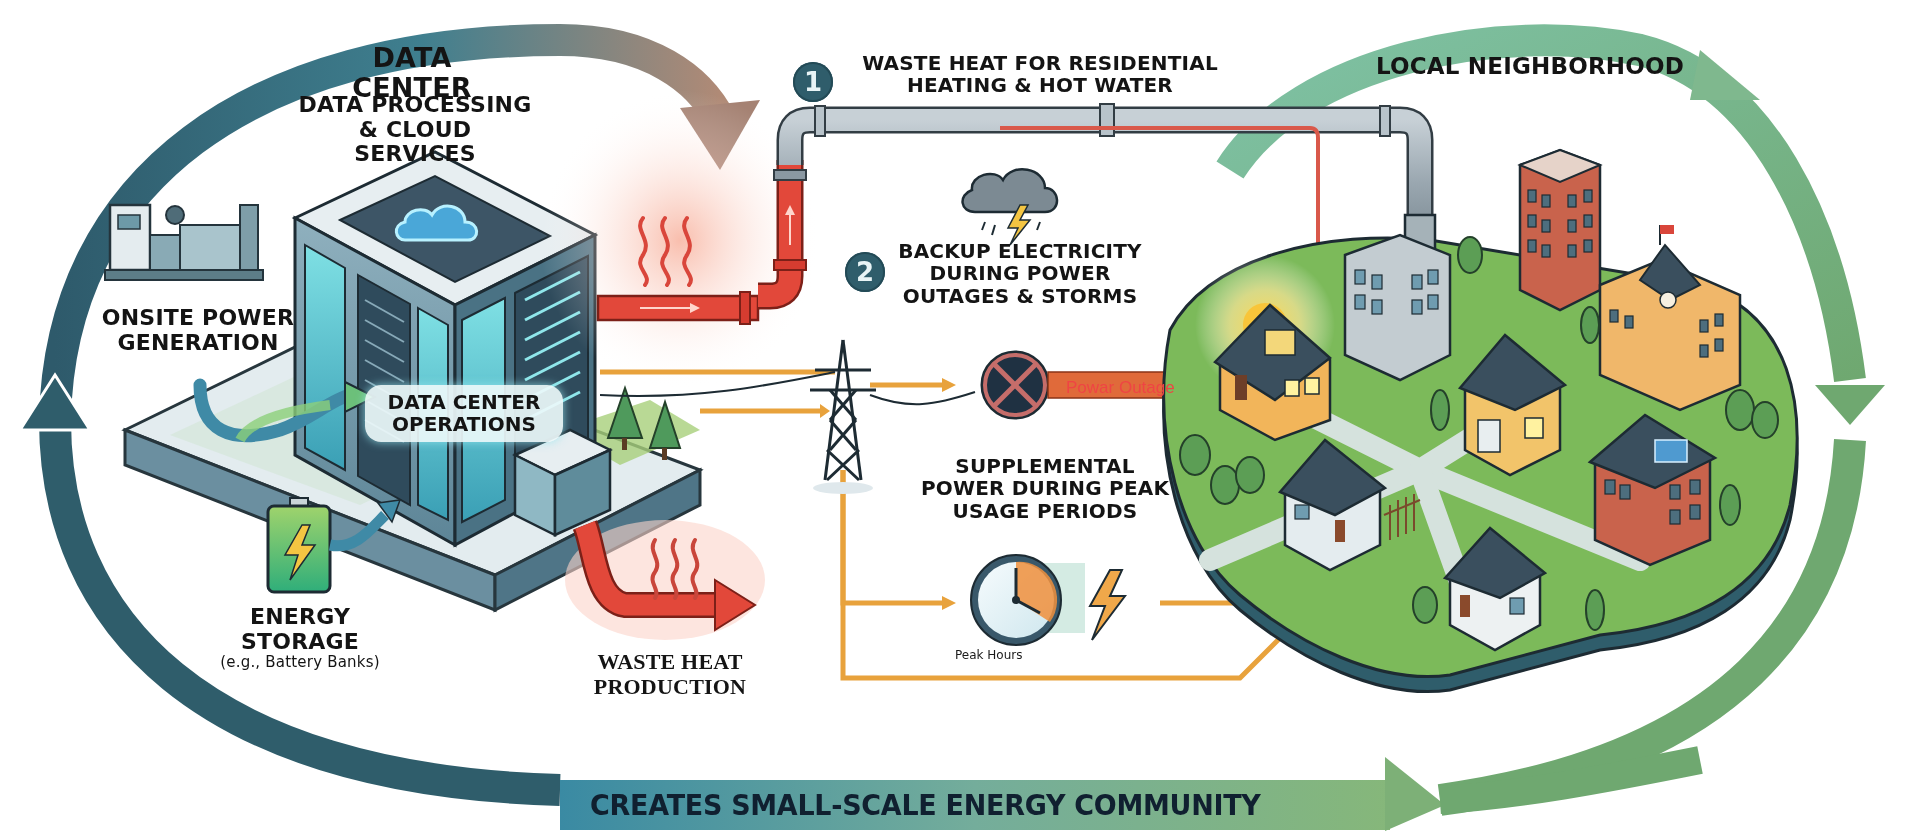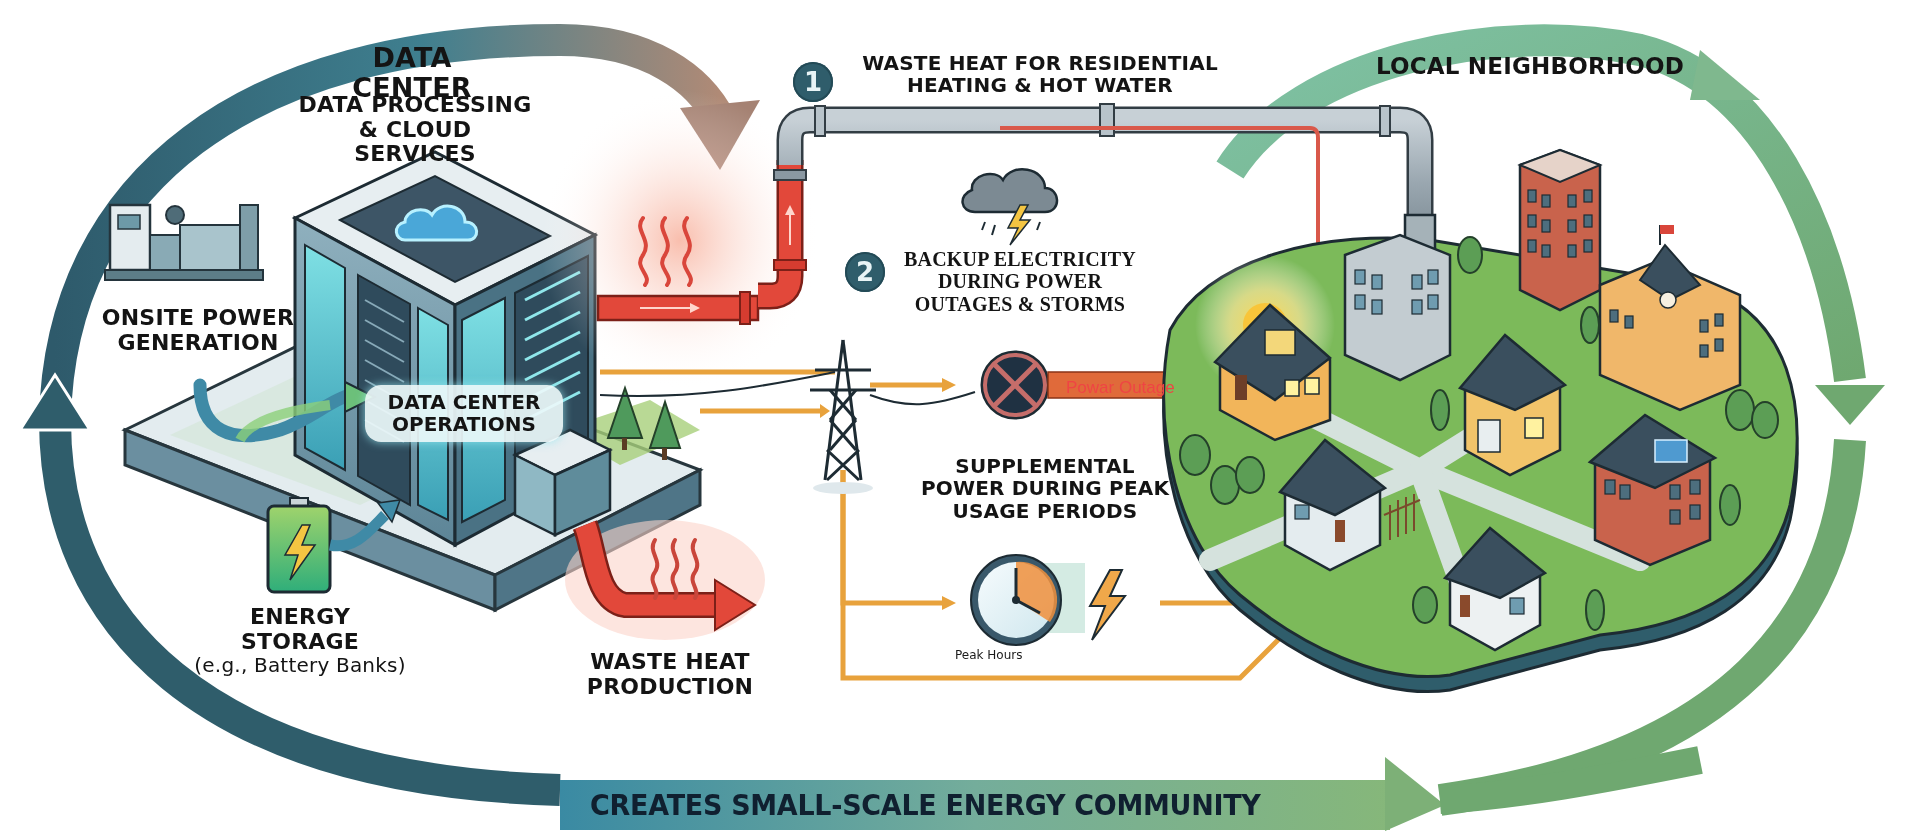--- a/index.html
+++ b/index.html
@@ -3,21 +3,21 @@
 <meta charset="utf-8">
 <style>
   html, body { margin:0; padding:0; background:#ffffff; }
   body { width:1920px; height:831px; position:relative; overflow:hidden; font-family:"Liberation Sans", sans-serif; }
   #stage { position:absolute; left:0; top:0; width:1920px; height:660px; }
   .lbl { position:absolute; font-family:"DejaVu Sans", sans-serif; font-weight:bold; color:#141414; text-align:center; line-height:1.12; letter-spacing:0.2px; }
   .lbl span { display:block; }
   .title-lg { font-size:27px; }
   .title-md { font-size:22px; }
   .title-sm { font-size:20px; }
-  .sub { font-family:"DejaVu Sans", sans-serif; font-weight:normal; font-size:20px; }
+  .sub { font-family:"DejaVu Sans", sans-serif; font-weight:normal; font-size:15px; }
   .numbadge { position:absolute; width:40px; height:40px; border-radius:50%; background:#2f5d6b; color:#e8f4f6; font-family:"DejaVu Sans", sans-serif; font-weight:bold; font-size:26px; line-height:40px; text-align:center; box-shadow:inset 0 0 0 2px #234a56; }
   .pill { position:absolute; background:rgba(235,248,250,0.92); border-radius:16px; padding:6px 14px; font-family:"DejaVu Sans", sans-serif; font-weight:bold; font-size:20px; color:#141414; text-align:center; line-height:1.12; box-shadow:0 0 10px rgba(150,230,240,0.8); }
   .outage-tag { position:absolute; font-family:Liberation Sans, sans-serif; font-size:17px; color:#ef4444; }
   .peak-lbl { position:absolute; font-family:"DejaVu Sans", sans-serif; font-size:12px; color:#1b1b1b; }
   .banner-text { position:absolute; font-family:"DejaVu Sans", sans-serif; font-weight:bold; font-size:29px; color:#102030; letter-spacing:-0.3px; transform:scaleX(0.93); transform-origin:left center; white-space:nowrap; }
 </style>
 </head>
 <body>
 
 <div id="stage">
@@ -409,21 +409,21 @@
     <span style="display:block">DATA CENTER</span>
     <span style="display:block">OPERATIONS</span>
   </div>
 
   <div class="lbl title-md" style="left:190px;top:605px;width:220px;">
     <span>ENERGY</span>
     <span>STORAGE</span>
     <span class="sub">(e.g., Battery Banks)</span>
   </div>
 
-  <div class="lbl title-md" style="left:570px;top:650px;width:200px;">
+  <div class="lbl title-md" style="left:570px;top:650px;width:200px;font-family:Liberation Serif, serif;">
     <span>WASTE HEAT</span>
     <span>PRODUCTION</span>
   </div>
 
   <svg width="220" height="140" style="position:absolute;left:555px;top:510px">
     <ellipse cx="110" cy="70" rx="100" ry="60" fill="#fbd4c9" opacity="0.6"></ellipse>
     <path d="M 30 15 C 40 40 40 90 70 95 L 165 95" fill="none" stroke="#7c2018" stroke-width="26"></path>
     <path d="M 30 15 C 40 40 40 90 70 95 L 165 95" fill="none" stroke="#e2483a" stroke-width="21"></path>
     <polygon points="160,70 200,95 160,120" fill="#e2483a" stroke="#7c2018" stroke-width="2"></polygon>
     <g fill="none" stroke="#c9463b" stroke-width="4" stroke-linecap="round">
@@ -433,21 +433,21 @@
     </g>
   </svg>
 
   <div class="numbadge" style="left:793px;top:62px;">1</div>
   <div class="lbl title-sm" style="left:845px;top:52px;width:390px;">
     <span>WASTE HEAT FOR RESIDENTIAL</span>
     <span>HEATING &amp; HOT WATER</span>
   </div>
 
   <div class="numbadge" style="left:845px;top:252px;">2</div>
-  <div class="lbl title-sm" style="left:895px;top:248px;width:250px;font-family:Liberation Serif, serif;">
+  <div class="lbl title-sm" style="left:895px;top:240px;width:250px;">
     <span>BACKUP ELECTRICITY</span>
     <span>DURING POWER</span>
     <span>OUTAGES &amp; STORMS</span>
   </div>
   <div class="outage-tag" style="left:1066px;top:378px;">Powar Outage</div>
 
   <div class="lbl title-sm" style="left:915px;top:455px;width:260px;">
     <span>SUPPLEMENTAL</span>
     <span>POWER DURING PEAK</span>
     <span>USAGE PERIODS</span>

